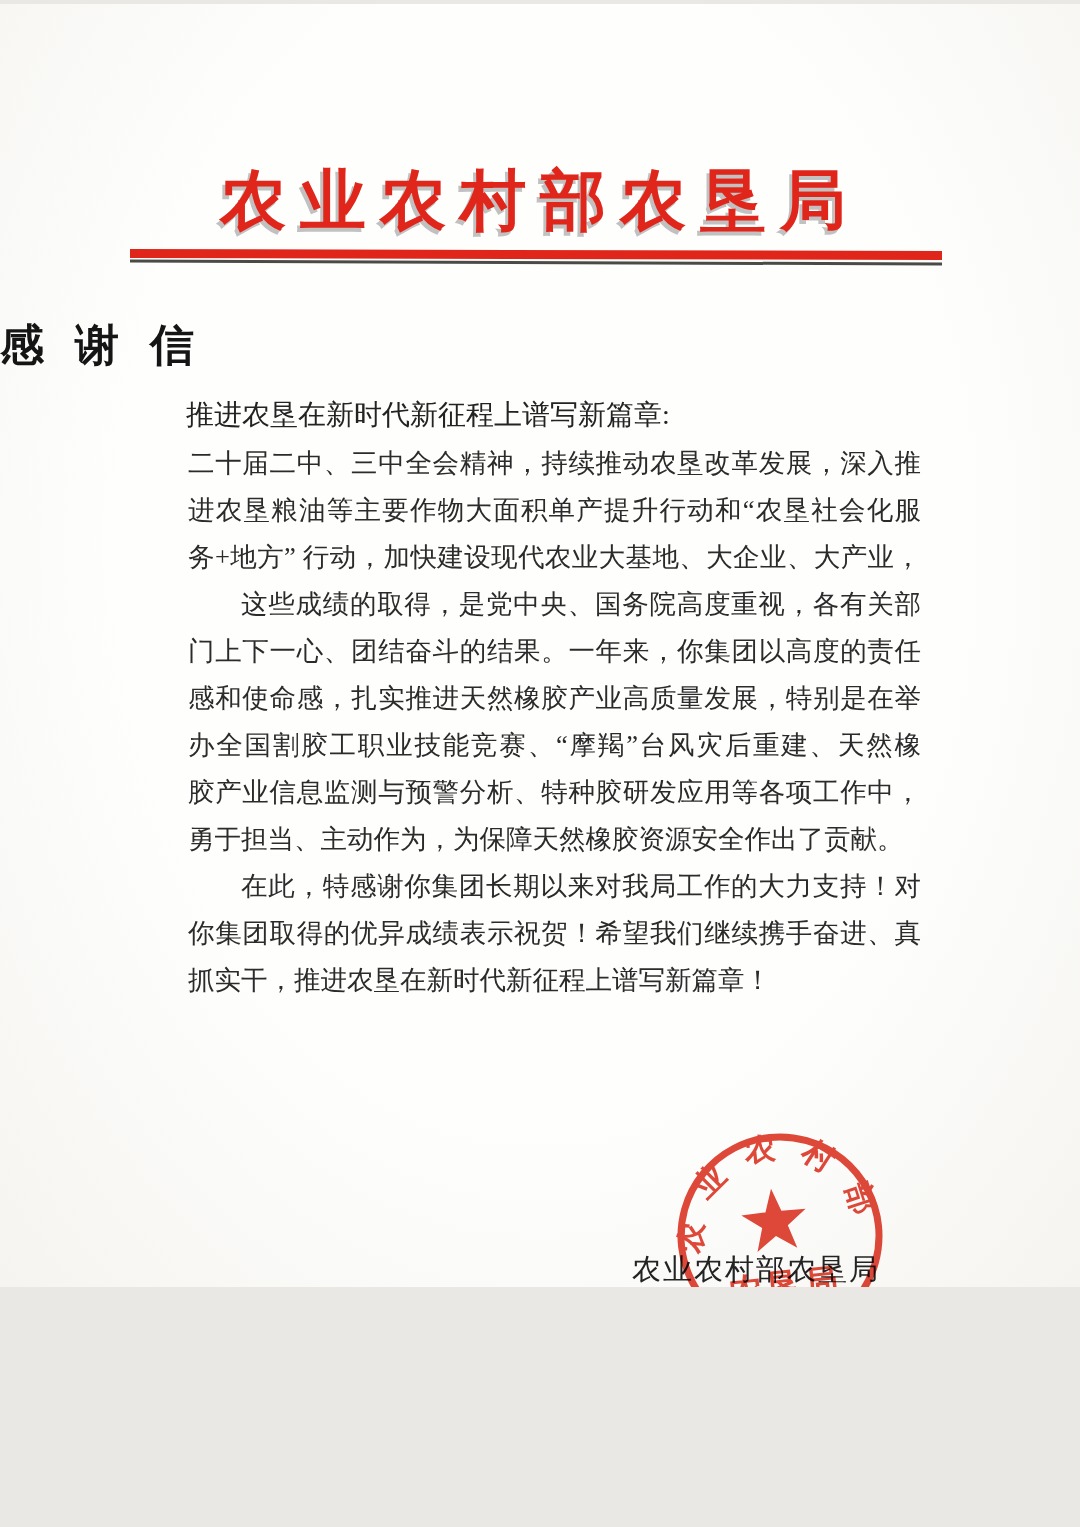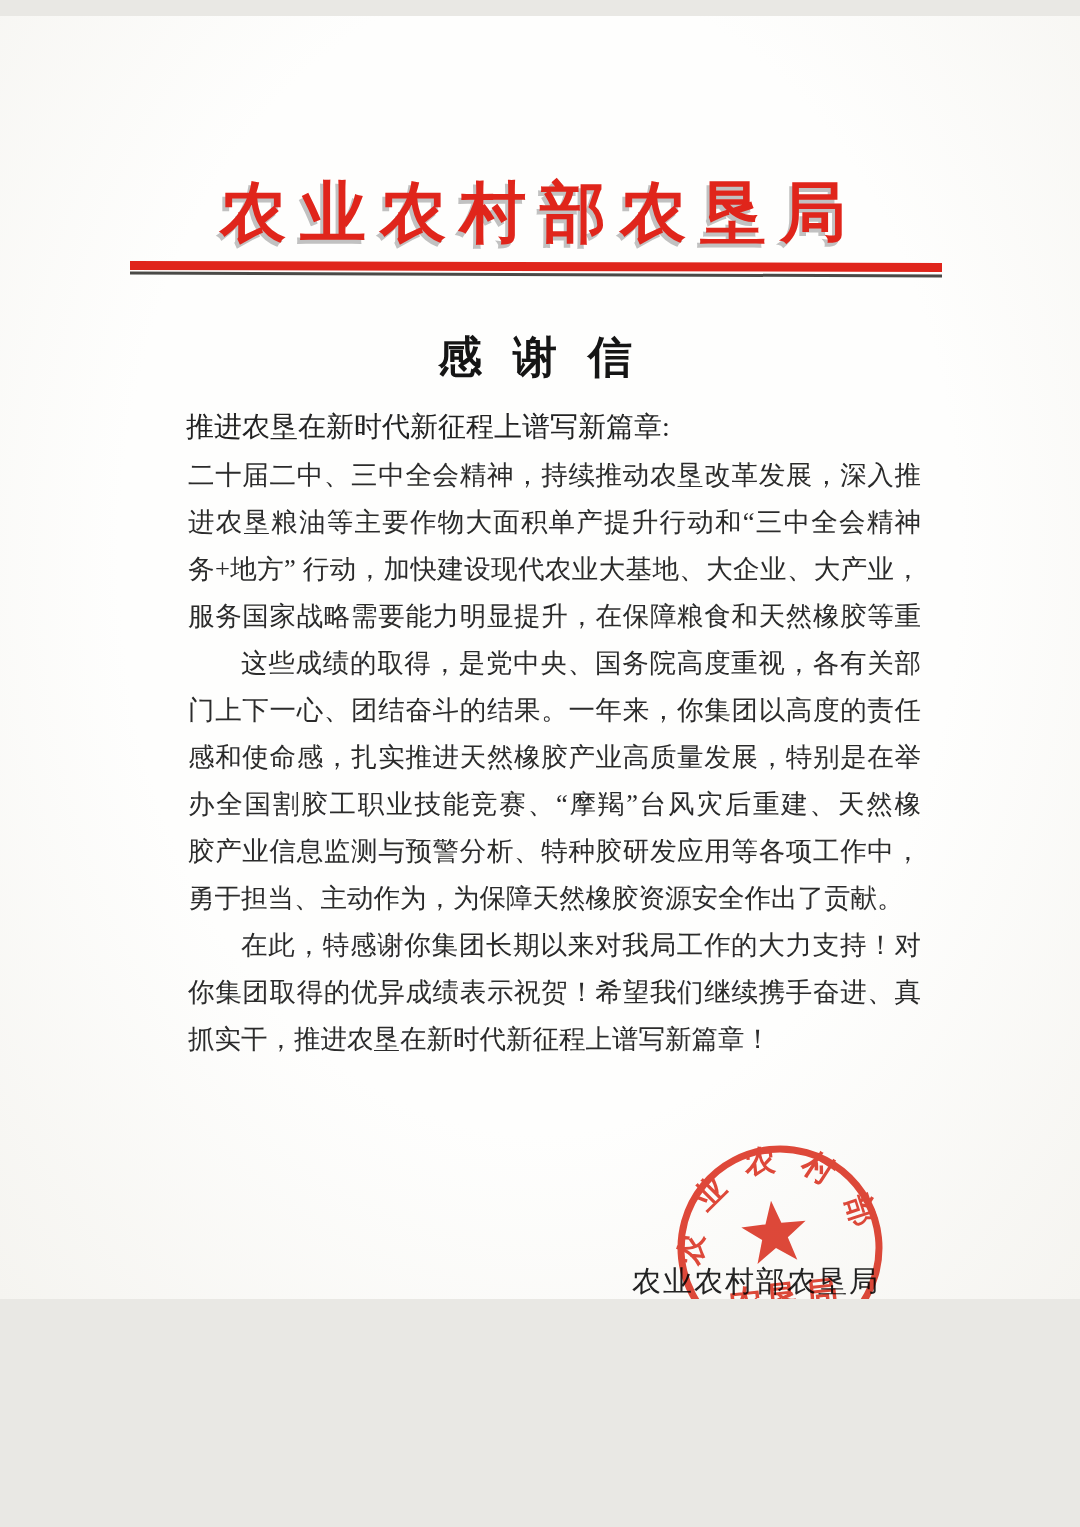--- a/index.html
+++ b/index.html
@@ -3,21 +3,21 @@
 <meta charset="utf-8">
 <style>
   * { margin: 0; padding: 0; box-sizing: border-box; }
   html, body { background: #e9e8e4; }
   body { font-family: "Liberation Serif", serif; }
 
   .page {
     position: relative;
     width: 1080px;
     height: 1283px;
-    margin: 16px auto;
+    margin: 4px auto;
     background: radial-gradient(ellipse at 50% 42%, #fefefd 55%, #f5f4f0 100%);
     overflow: hidden;
     color: #262626;
   }
 
   
   .org-title {
     position: absolute;
     top: 152px;
     left: 0;
@@ -42,21 +42,20 @@
     background: #4a4a47;
     transform: rotate(0.22deg);
   }
 
   
   .letter-title {
     position: absolute;
     top: 312px;
     left: 0;
     width: 100%;
-    text-align: center;
     font-size: 44px;
     font-weight: 700;
     letter-spacing: 10px;
     color: #151515;
   }
 
   
   .salutation {
     position: absolute;
     left: 186px;
@@ -155,23 +154,22 @@
     <div class="red-bar"></div>
     <div class="dark-bar"></div>
   </div>
 
   <h2 class="letter-title">感 谢 信</h2>
 
   <div class="salutation">推进农垦在新时代新征程上谱写新篇章:</div>
 
   <div class="body">
     <div class="bl">二十届二中、三中全会精神，持续推动农垦改革发展，深入推</div>
-    <div class="bl">进农垦粮油等主要作物大面积单产提升行动和“三中全会精神</div>
+    <div class="bl">进农垦粮油等主要作物大面积单产提升行动和“农垦社会化服</div>
     <div class="bl">务+地方” 行动，加快建设现代农业大基地、大企业、大产业，</div>
-    <div class="bl">服务国家战略需要能力明显提升，在保障粮食和天然橡胶等重</div>
 
     <div class="bl ind">这些成绩的取得，是党中央、国务院高度重视，各有关部</div>
     <div class="bl">门上下一心、团结奋斗的结果。一年来，你集团以高度的责任</div>
     <div class="bl">感和使命感，扎实推进天然橡胶产业高质量发展，特别是在举</div>
     <div class="bl">办全国割胶工职业技能竞赛、“摩羯”台风灾后重建、天然橡</div>
     <div class="bl">胶产业信息监测与预警分析、特种胶研发应用等各项工作中，</div>
     <div class="bl end">勇于担当、主动作为，为保障天然橡胶资源安全作出了贡献。</div>
 
     <div class="bl ind">在此，特感谢你集团长期以来对我局工作的大力支持！对</div>
     <div class="bl">你集团取得的优异成绩表示祝贺！希望我们继续携手奋进、真</div>

